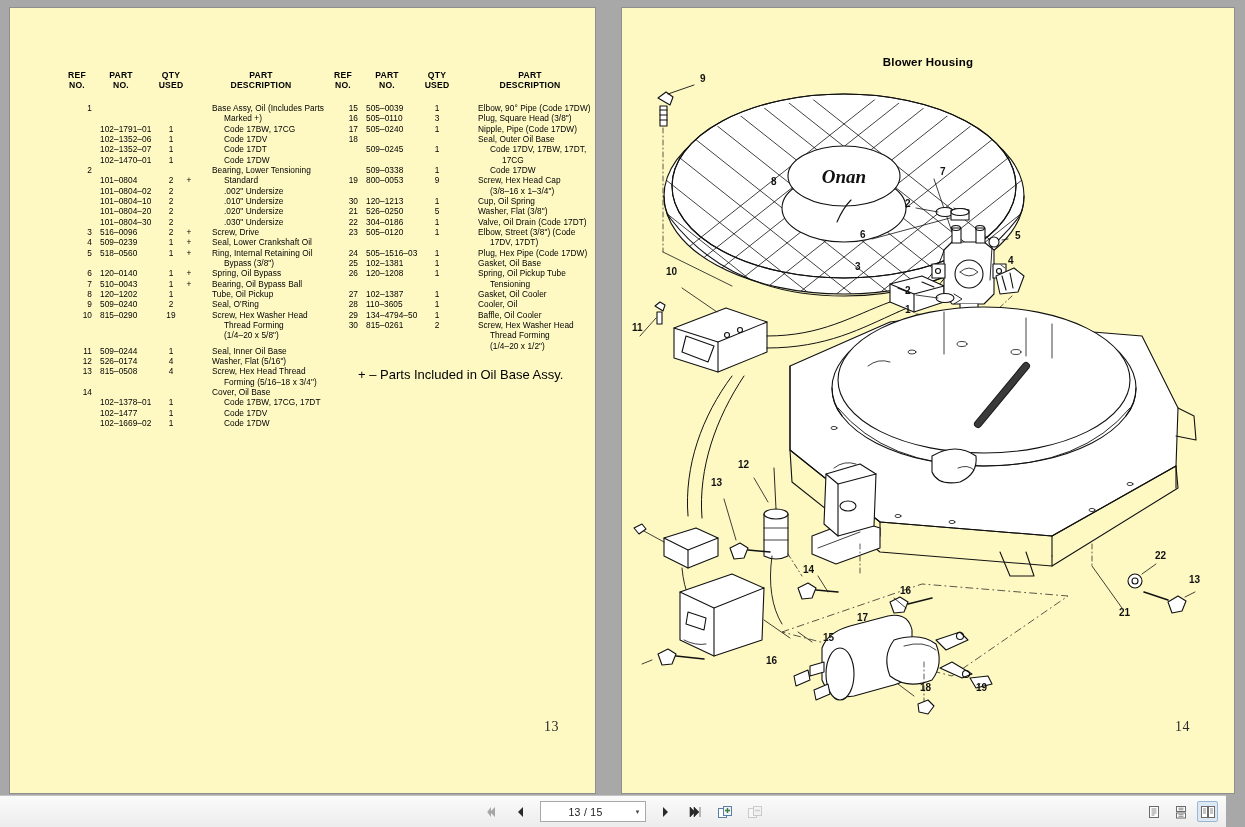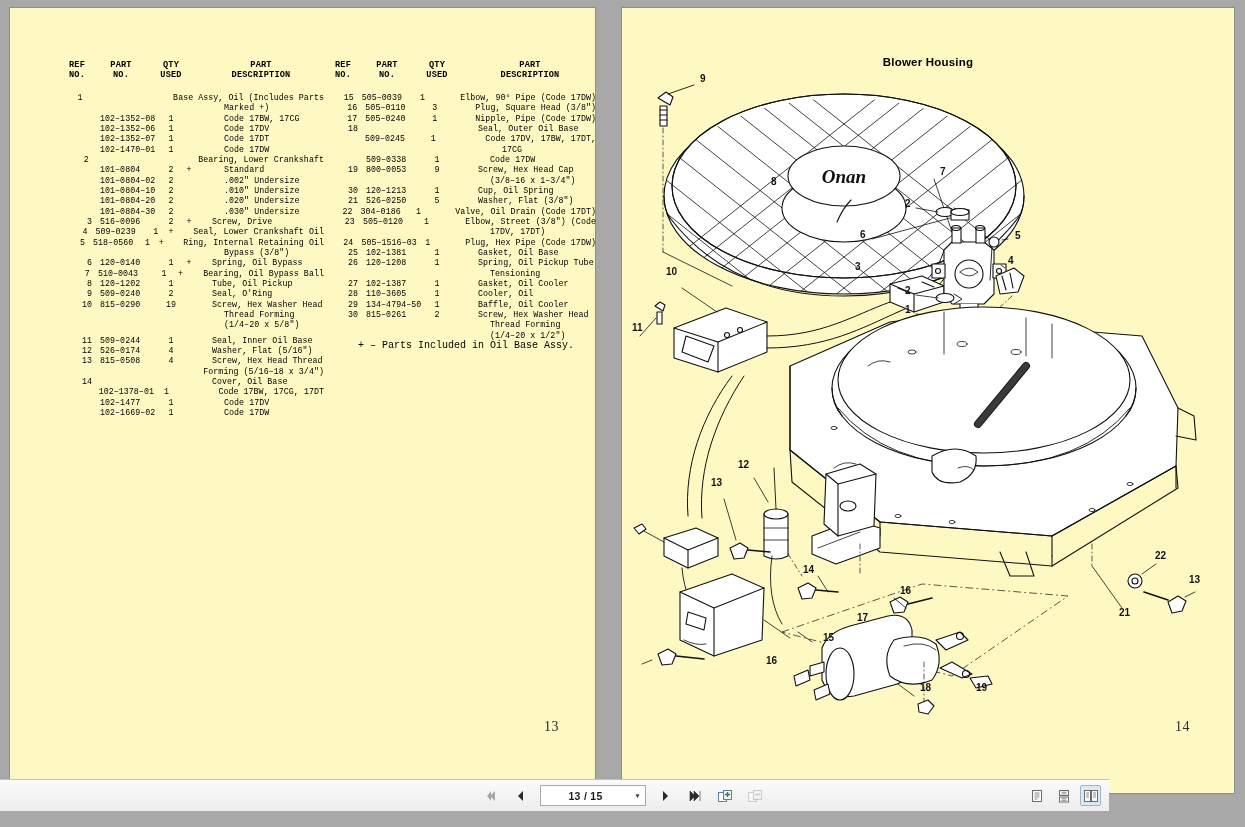--- a/index.html
+++ b/index.html
@@ -15,21 +15,21 @@
   .page{position:absolute;background:#fef9c3;box-shadow:0 0 0 1px #8e8e8e;}
   #page-left{left:10px;top:8px;width:585px;height:785px;}
   #page-right{left:622px;top:8px;width:612px;height:785px;}
 
   .page-number{position:absolute;bottom:58px;font-family:"Liberation Serif",serif;
     font-size:14px;color:#2a2a2a;letter-spacing:.5px;}
   #page-left .page-number{right:36px;}
   #page-right .page-number{right:44px;}
 
   
-  .parts-table{position:absolute;top:52px;font-family:Liberation Mono, monospace;color:#000;}
+  .parts-table{position:absolute;top:62px;font-family:Liberation Sans, sans-serif;color:#000;}
   #col-a{left:52px;width:262px;}
   #col-b{left:318px;width:268px;}
 
   .thead{display:flex;font-weight:bold;font-size:8.6px;line-height:10.4px;letter-spacing:.2px;
     padding-bottom:12px;}
   .th{text-align:center;}
   .th-ref{width:30px;}
   .th-part{width:58px;}
   .th-qty{width:42px;}
   .th-desc{flex:1;text-align:center;padding-left:6px;}
@@ -37,33 +37,33 @@
 
   .row{display:flex;font-size:8.3px;line-height:10.35px;letter-spacing:.05px;white-space:nowrap;}
   .c-ref{width:30px;text-align:right;padding-right:4px;}
   .c-part{width:58px;text-align:left;padding-left:4px;}
   .c-qty{width:26px;text-align:center;}
   .c-plus{width:10px;text-align:center;}
   .c-desc{flex:1;text-align:left;padding-left:2px;margin-left:16px;}
   .row.indent1 .c-desc{padding-left:14px;}
   .row.indent2 .c-desc{padding-left:26px;}
   .row.gap{height:5px;}
-  .footnote{font-size:10px;line-height:10.4px;padding-left:30px;}
+  .footnote{font-size:13px;line-height:10.4px;margin-top:19px;padding-left:30px;}
 
   
   .diagram-title{position:absolute;top:48px;left:0;width:100%;text-align:center;
     font-size:11.5px;font-weight:bold;letter-spacing:.2px;color:#000;}
   .diagram-wrap{position:absolute;left:0;top:28px;width:612px;height:680px;}
   .diagram-wrap svg{display:block;width:612px;height:680px;}
   .cal{font-family:"Liberation Sans",sans-serif;font-size:10px;fill:#111;font-weight:bold;}
 
   
-  .toolbar{position:absolute;left:0;bottom:16px;width:1109px;height:31px;
+  .toolbar{position:absolute;left:0;bottom:0;width:1226px;height:31px;
     background:linear-gradient(#fbfbfb,#ececed);border-top:1px solid #c2c2c2;
-    display:flex;align-items:center;font-weight:bold;}
+    display:flex;align-items:center;}
   .tb-center{position:absolute;left:0;width:1245px;display:flex;align-items:center;
     justify-content:center;gap:9px;}
   .tb-right{position:absolute;right:8px;display:flex;align-items:center;gap:6px;}
   .tb-btn{width:19px;height:19px;display:flex;align-items:center;justify-content:center;
     border:1px solid transparent;border-radius:2px;cursor:pointer;}
   .tb-btn.selected{border:1px solid #9ab6d0;background:#dce9f5;}
   .tb-btn.disabled{opacity:.38;}
   .pagebox{position:relative;width:104px;height:19px;background:#fff;border:1px solid #a9a9a9;
     display:flex;align-items:center;}
   .pagebox .val{flex:1;text-align:center;font-size:10.5px;color:#1a1a1a;letter-spacing:.3px;}
@@ -105,21 +105,21 @@
           </div>
           <div class="row indent1">
             <div class="c-ref"></div>
             <div class="c-part"></div>
             <div class="c-qty"></div>
             <div class="c-plus"></div>
             <div class="c-desc">Marked +)</div>
           </div>
           <div class="row indent1">
             <div class="c-ref"></div>
-            <div class="c-part">102–1352–08</div>
+            <div class="c-part">102–1791–01</div>
             <div class="c-qty">1</div>
             <div class="c-plus"></div>
             <div class="c-desc">Code 17BW, 17CG</div>
           </div>
           <div class="row indent1">
             <div class="c-ref"></div>
             <div class="c-part">102–1352–06</div>
             <div class="c-qty">1</div>
             <div class="c-plus"></div>
             <div class="c-desc">Code 17DV</div>
@@ -136,21 +136,21 @@
             <div class="c-part">102–1470–01</div>
             <div class="c-qty">1</div>
             <div class="c-plus"></div>
             <div class="c-desc">Code 17DW</div>
           </div>
           <div class="row">
             <div class="c-ref">2</div>
             <div class="c-part"></div>
             <div class="c-qty"></div>
             <div class="c-plus"></div>
-            <div class="c-desc">Bearing, Lower Crankshaft</div>
+            <div class="c-desc">Bearing, Lower Tensioning</div>
           </div>
           <div class="row indent1">
             <div class="c-ref"></div>
             <div class="c-part">101–0804</div>
             <div class="c-qty">2</div>
             <div class="c-plus">+</div>
             <div class="c-desc">Standard</div>
           </div>
           <div class="row indent1">
             <div class="c-ref"></div>

